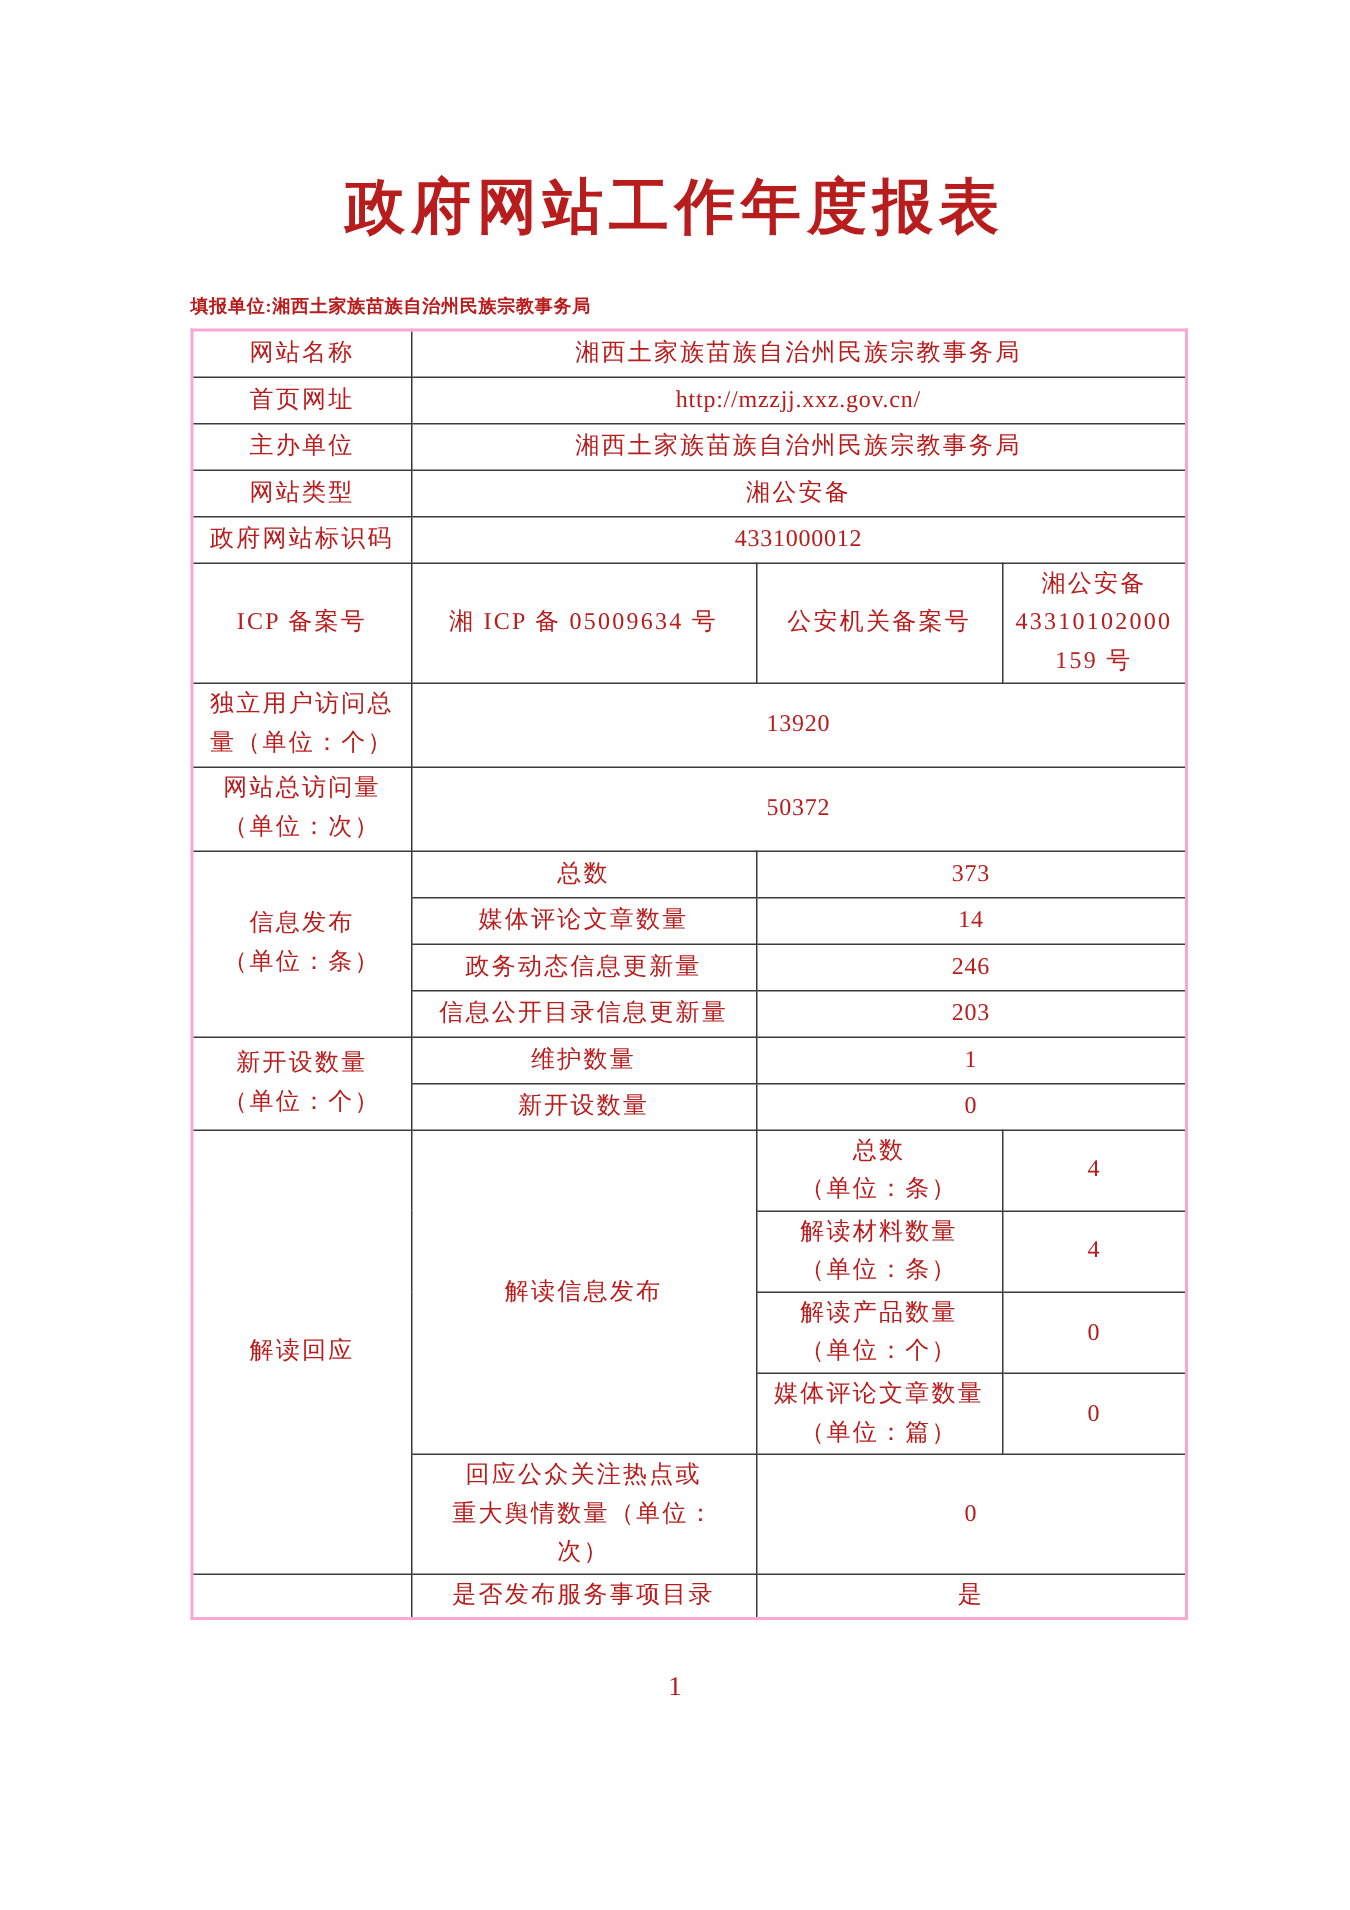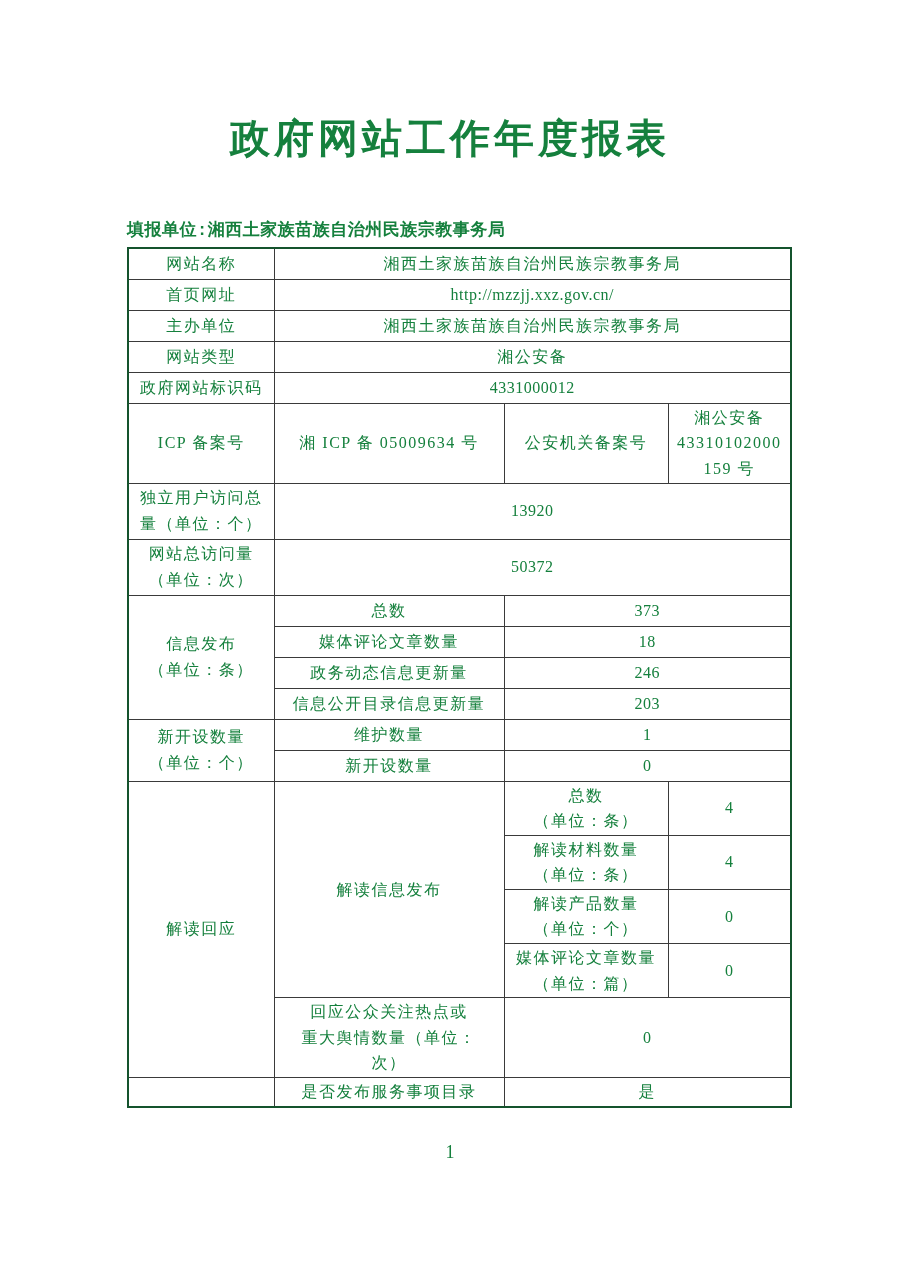--- a/index.html
+++ b/index.html
@@ -2,52 +2,52 @@
 <html><head>
 <meta charset="utf-8">
 <style>
   html, body { margin: 0; padding: 0; background: #ffffff; }
   .doc {
     width: 900px;
     height: 1273px;
     background: #ffffff;
     position: relative;
     font-family: "Liberation Serif", "DejaVu Serif", serif;
-    color: #15803d;
+    color: #b91c1c;
     overflow: hidden;
   }
   .title {
     margin: 0;
     padding-top: 116px;
     text-align: center;
     font-family: "Liberation Sans", "DejaVu Sans", sans-serif;
     font-size: 40px;
     font-weight: 700;
     letter-spacing: 4px;
     line-height: 1.1;
   }
   .subtitle {
     margin-top: 30px;
     text-align: center;
     font-size: 20px;
     letter-spacing: 1px;
   }
   .unit-line {
-    margin: 58px 0 6px 127px;
-    font-family: Liberation Mono, monospace;
-    font-size: 17px;
+    margin: 36px 0 6px 127px;
+    font-family: Liberation Serif, serif;
+    font-size: 12px;
     font-weight: 700;
     letter-spacing: 0.5px;
   }
   table.report {
     border-collapse: collapse;
     margin-left: 127px;
     width: 663px;
     table-layout: fixed;
-    border: 2px solid #14532d;
+    border: 2px solid #f9a8d4;
   }
   table.report td {
     border: 1px solid #3a3a3a;
     text-align: center;
     vertical-align: middle;
     font-size: 16px;
     letter-spacing: 1.5px;
     line-height: 1.6;
     white-space: pre-line;
     padding: 1px 3px;
@@ -122,21 +122,21 @@
         <td colspan="3" class="num">50372</td>
       </tr>
       <tr class="h31">
         <td rowspan="4" class="tall-label">信息发布
 （单位：条）</td>
         <td>总数</td>
         <td colspan="2" class="num">373</td>
       </tr>
       <tr class="h31">
         <td>媒体评论文章数量</td>
-        <td colspan="2" class="num">18</td>
+        <td colspan="2" class="num">14</td>
       </tr>
       <tr class="h31">
         <td>政务动态信息更新量</td>
         <td colspan="2" class="num">246</td>
       </tr>
       <tr class="h31">
         <td>信息公开目录信息更新量</td>
         <td colspan="2" class="num">203</td>
       </tr>
       <tr class="h31">

